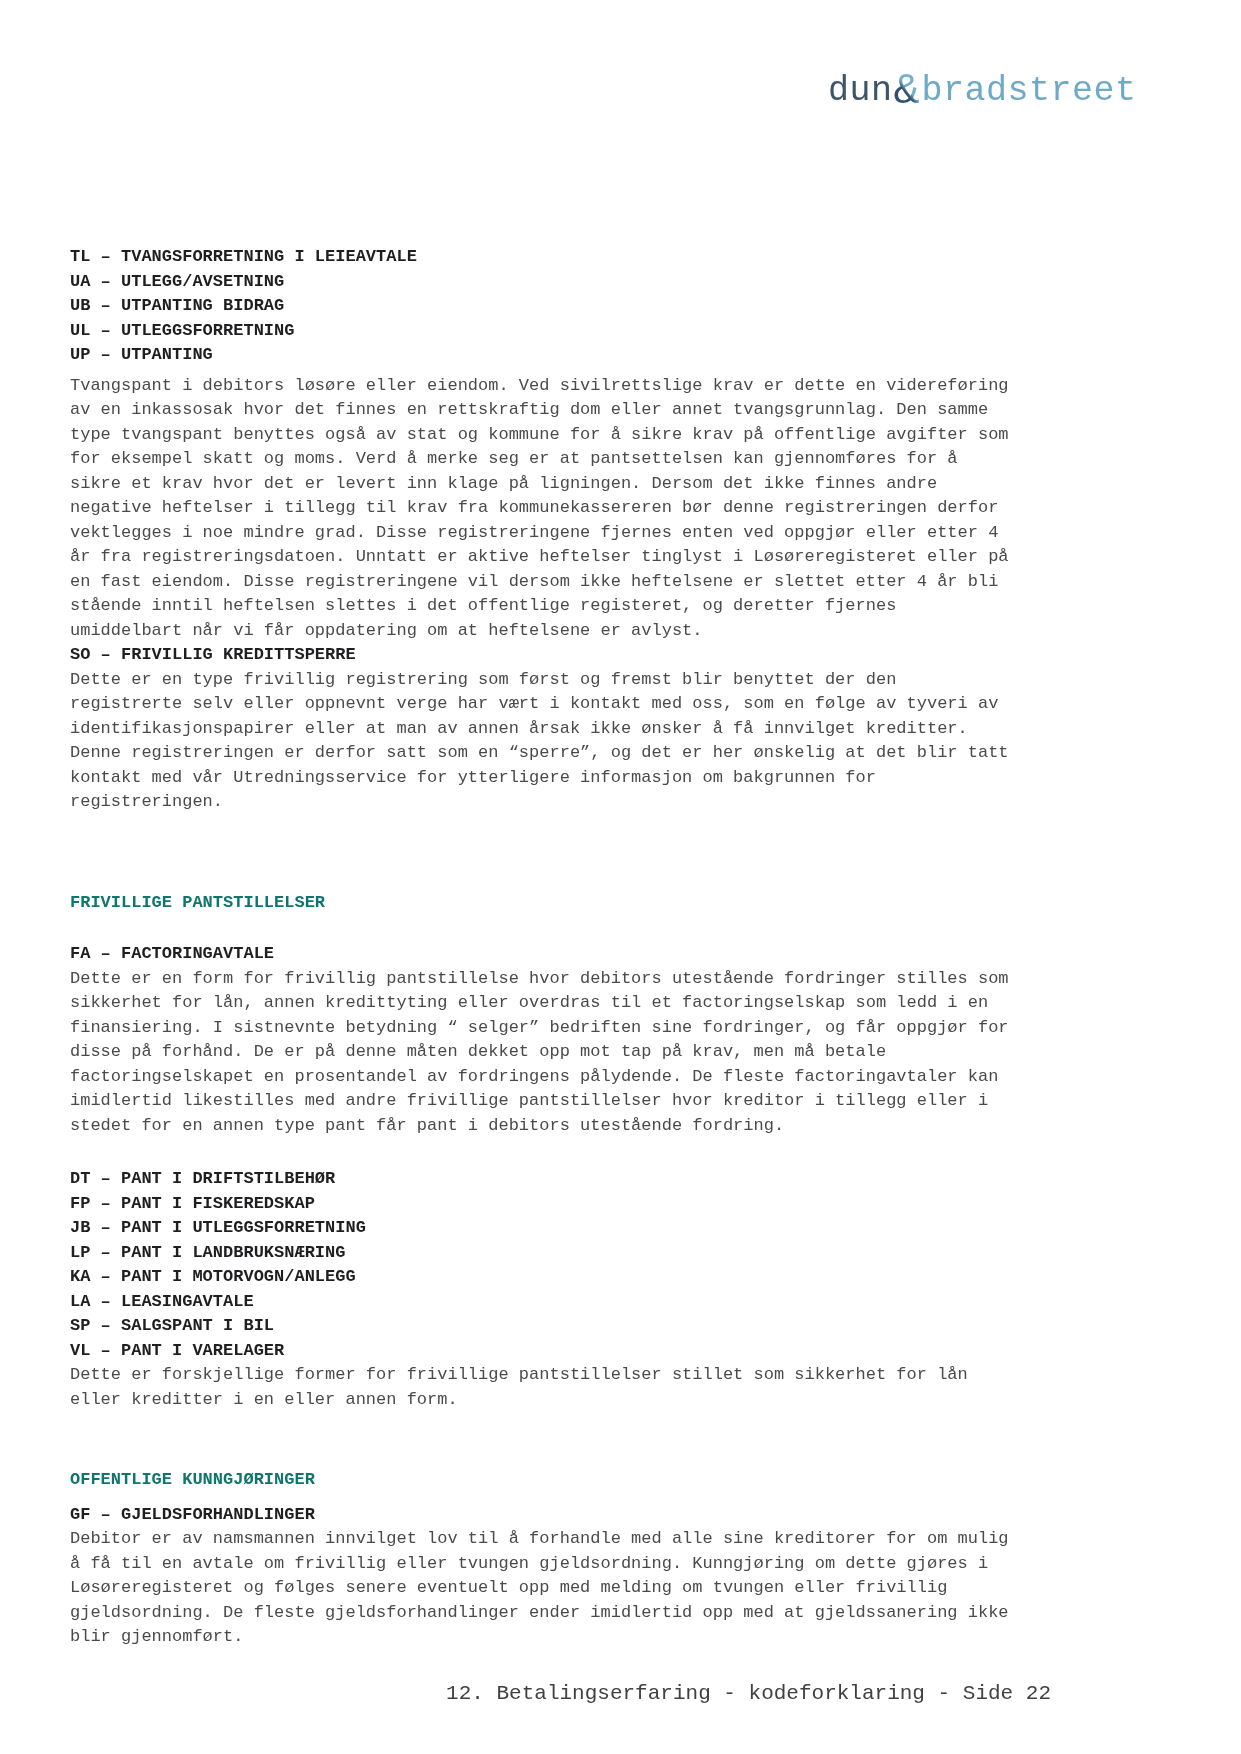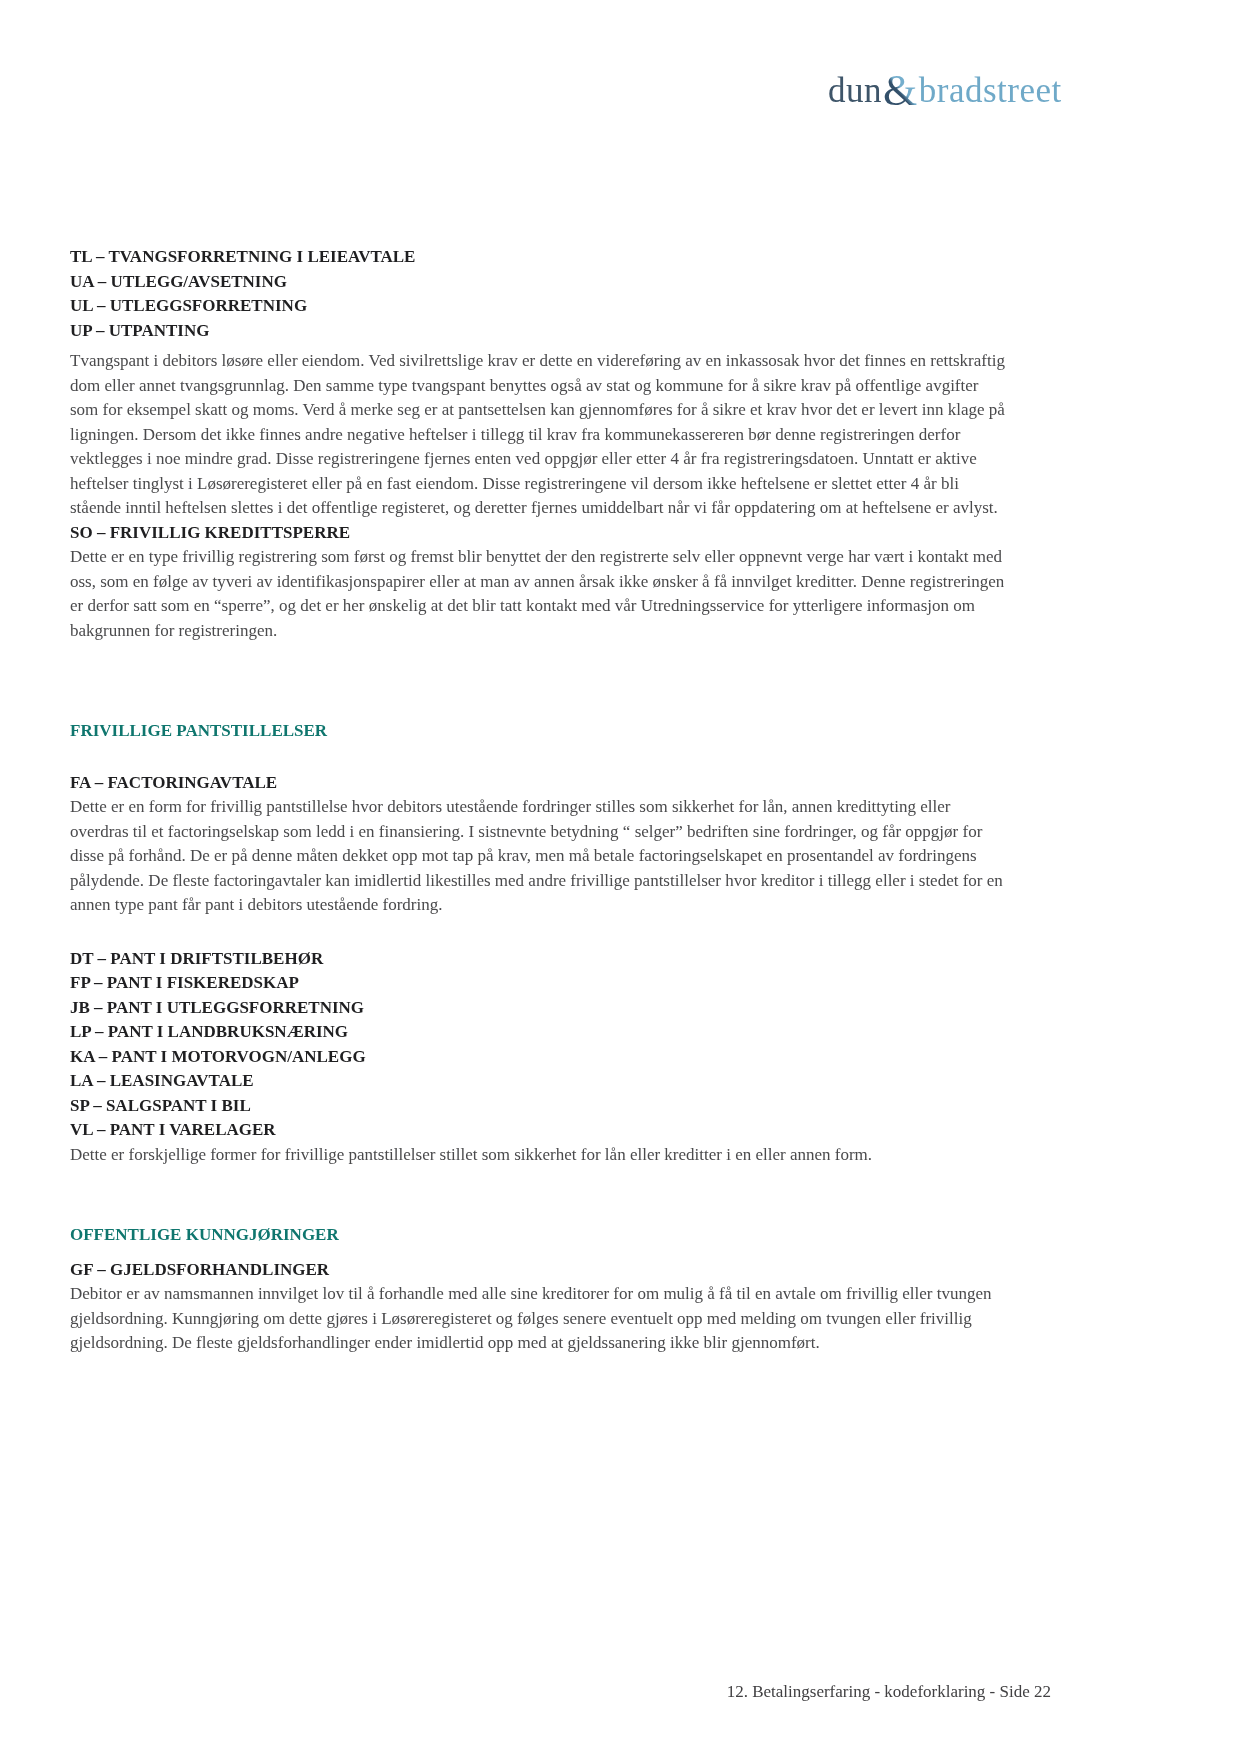--- a/index.html
+++ b/index.html
@@ -2,21 +2,21 @@
 <html lang="no"><head>
 <meta charset="utf-8">
 <style>
   * { margin:0; padding:0; box-sizing:border-box; }
   html,body { background:#ffffff; }
   .page {
     position:relative;
     width:1241px;
     height:1754px;
     background:#ffffff;
-    font-family:Liberation Serif, serif;
+    font-family:Liberation Mono, monospace;
     overflow:hidden;
   }
 
   
   .logo {
     position:absolute;
     top:66px;
     left:828px;
     font-size:35px;
     letter-spacing:0.5px;
@@ -66,38 +66,39 @@
   .section-title.offentlige { margin-top:56px; }
   .block-fa { margin-top:27px; }
   .block-dt { margin-top:29px; }
   .block-gf { margin-top:10px; }
 
   
   .footer {
     position:absolute;
     top:1682px;
     right:190px;
-    font-size:17px;
+    font-size:21px;
     color:#414042;
   }
 </style>
 </head>
 <body>
 
 <div class="page">
 
   <div class="logo">
     <span class="logo-dun">dun</span><span class="logo-amp">&amp;</span><span class="logo-bradstreet">bradstreet</span>
   </div>
 
   <div class="content">
 
     <div class="block">
       <div class="code-line">TL – TVANGSFORRETNING I LEIEAVTALE</div>
       <div class="code-line">UA – UTLEGG/AVSETNING</div>
+      <div class="code-line">UB – UTPANTING BIDRAG</div>
       <div class="code-line">UL – UTLEGGSFORRETNING</div>
       <div class="code-line">UP – UTPANTING</div>
       <div class="para">Tvangspant i debitors løsøre eller eiendom. Ved sivilrettslige krav er dette en videreføring av en inkassosak hvor det finnes en rettskraftig dom eller annet tvangsgrunnlag. Den samme type tvangspant benyttes også av stat og kommune for å sikre krav på offentlige avgifter som for eksempel skatt og moms. Verd å merke seg er at pantsettelsen kan gjennomføres for å sikre et krav hvor det er levert inn klage på ligningen. Dersom det ikke finnes andre negative heftelser i tillegg til krav fra kommunekassereren bør denne registreringen derfor vektlegges i noe mindre grad. Disse registreringene fjernes enten ved oppgjør eller etter 4 år fra registreringsdatoen. Unntatt er aktive heftelser tinglyst i Løsøreregisteret eller på en fast eiendom. Disse registreringene vil dersom ikke heftelsene er slettet etter 4 år bli stående inntil heftelsen slettes i det offentlige registeret, og deretter fjernes umiddelbart når vi får oppdatering om at heftelsene er avlyst.</div>
     </div>
 
     <div class="block block-so">
       <div class="code-line">SO – FRIVILLIG KREDITTSPERRE</div>
       <div class="para tight">Dette er en type frivillig registrering som først og fremst blir benyttet der den registrerte selv eller oppnevnt verge har vært i kontakt med oss, som en følge av tyveri av identifikasjonspapirer eller at man av annen årsak ikke ønsker å få innvilget kreditter. Denne registreringen er derfor satt som en “sperre”, og det er her ønskelig at det blir tatt kontakt med vår Utredningsservice for ytterligere informasjon om bakgrunnen for registreringen.</div>
     </div>
 

